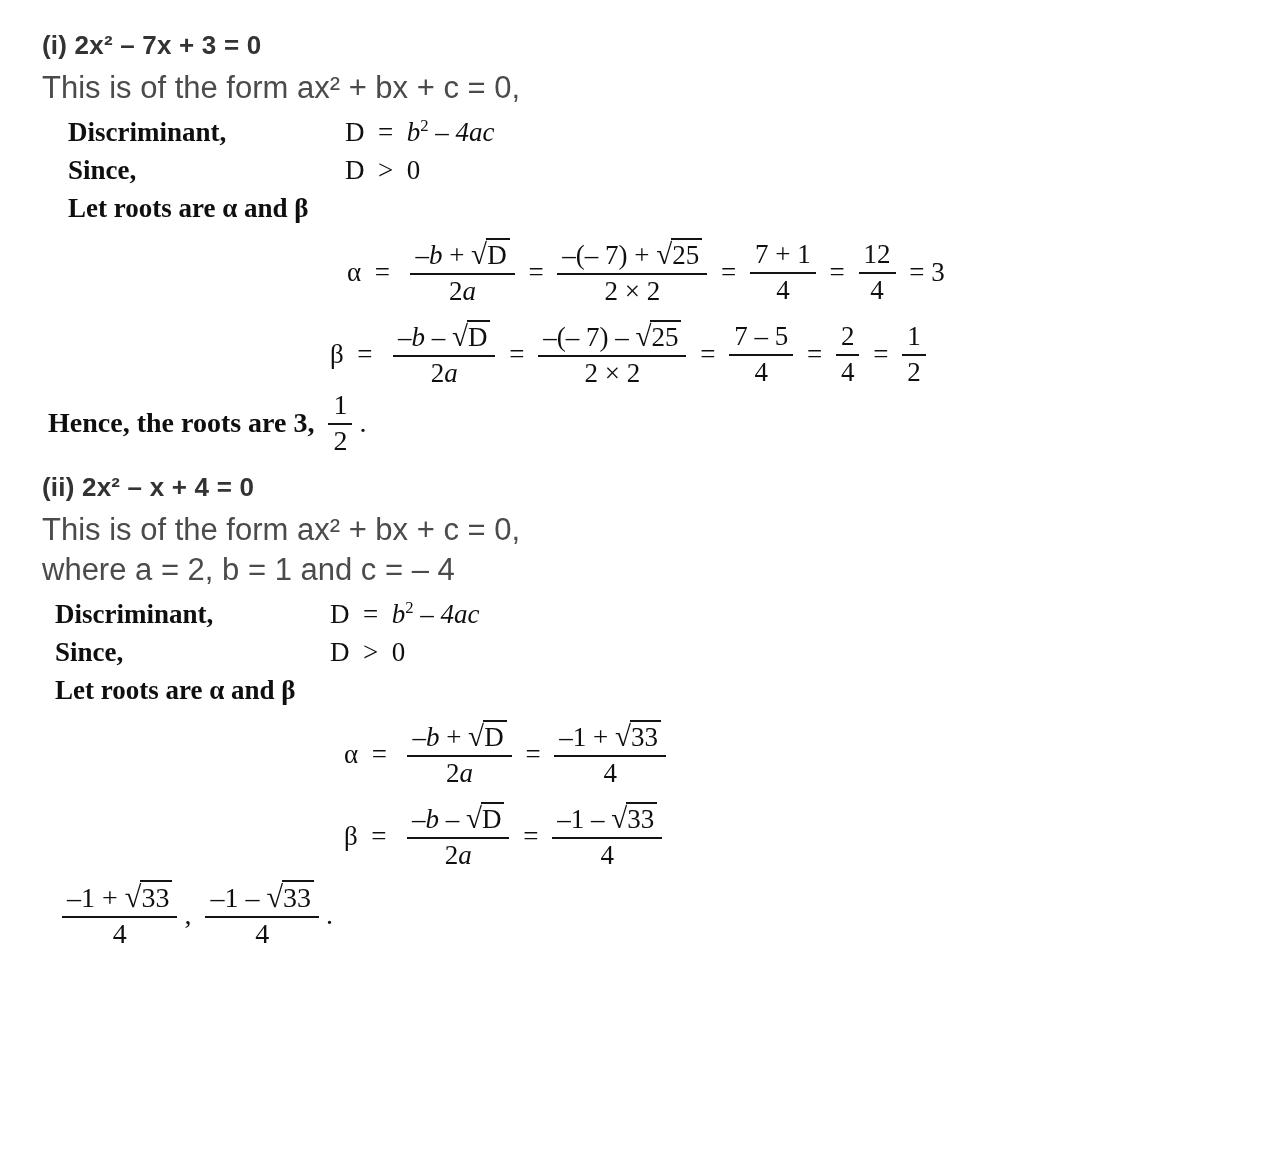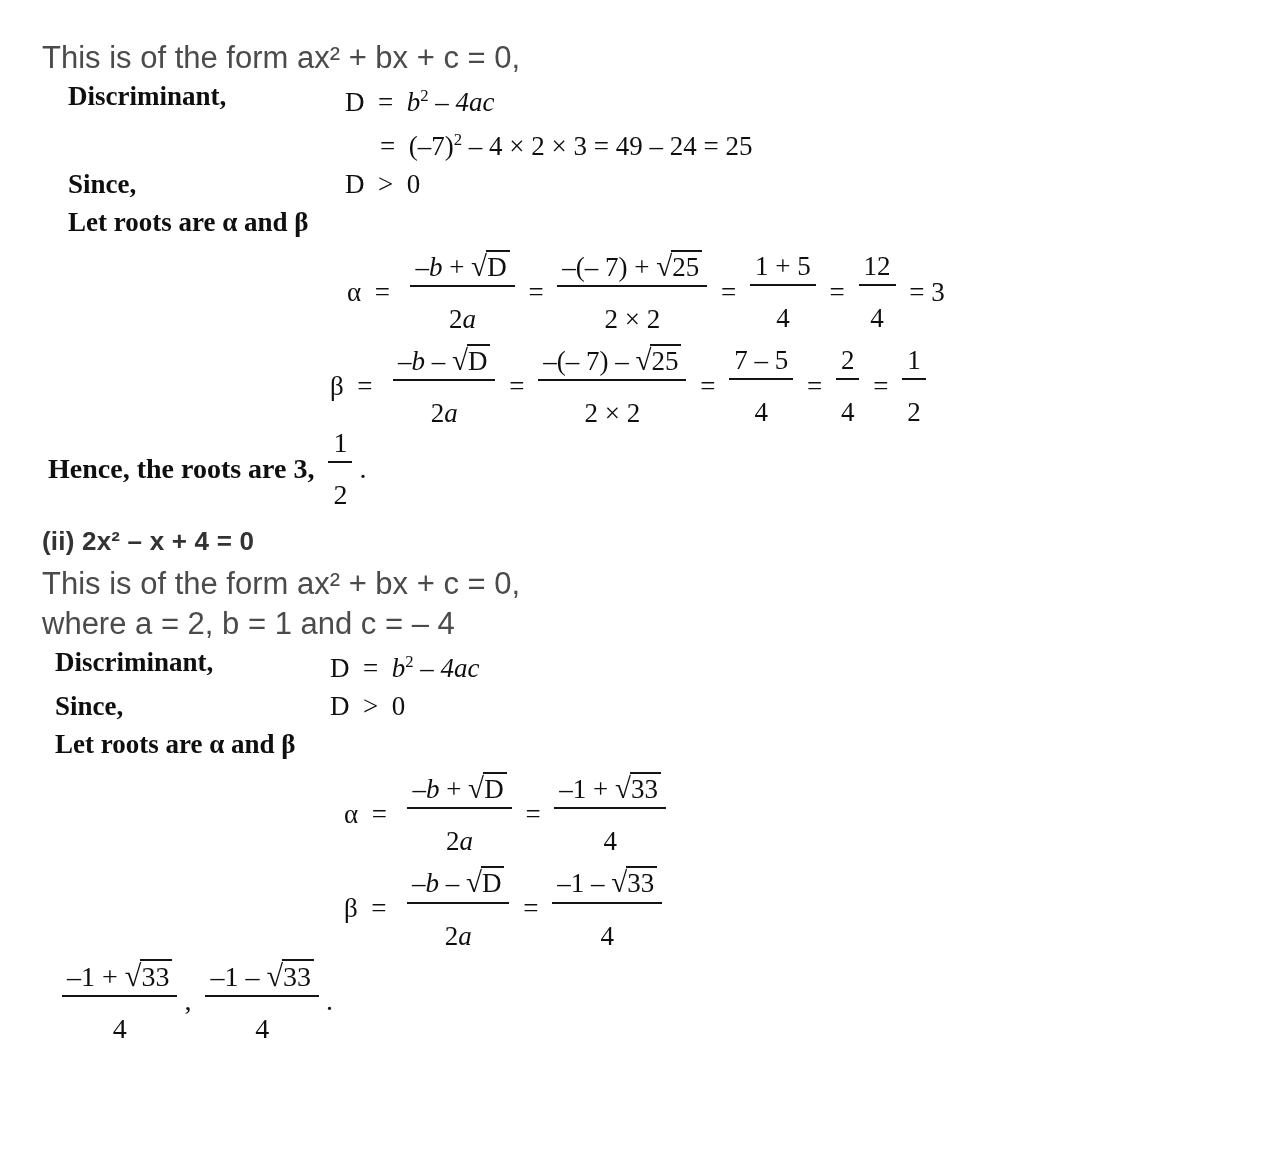--- a/index.html
+++ b/index.html
@@ -3,63 +3,60 @@
 <meta charset="utf-8">
 <style>
   *{margin:0;padding:0;box-sizing:border-box;}
   html,body{width:1275px;height:1150px;}
   body{background:#ffffff;overflow:hidden;font-family:"Liberation Serif",serif;color:#0f0f0f;}
   .page{padding:30px 40px 0 42px;}
   .sec-heading{font-family:"Liberation Sans",sans-serif;font-size:26px;line-height:30px;font-weight:700;color:#333333;letter-spacing:0.2px;}
   .sans-line{font-family:"Liberation Sans",sans-serif;font-size:31px;line-height:28px;color:#4b4b4b;margin-top:14px;}
   .sans-line.where{margin-top:12px;}
   .work{margin-top:6px;}
-  .work-row{display:flex;align-items:flex-start;font-size:27px;line-height:36px;}
+  .work-row{display:flex;align-items:flex-end;font-size:27px;line-height:36px;}
   .work-row + .work-row{margin-top:2px;}
   .work-label{font-weight:700;white-space:nowrap;}
   .p1 .work-label{flex:0 0 303px;padding-left:26px;}
   .p2 .work-label{flex:0 0 288px;padding-left:13px;}
   .work-eq{white-space:nowrap;}
   .work-eq.cont{margin-left:35px;}
   .it{font-style:italic;}
   sup{font-size:0.62em;}
   .eq-display{display:flex;align-items:center;font-size:27px;min-height:72px;white-space:nowrap;}
   .p1 .alpha{margin-left:305px;margin-top:10px;}
   .p1 .beta{margin-left:288px;margin-top:10px;}
   .p2 .alpha{margin-left:302px;margin-top:10px;}
   .p2 .beta{margin-left:302px;margin-top:10px;}
   .frac{display:inline-flex;flex-direction:column;align-items:center;margin:0 7px;text-align:center;}
   .frac .num{display:block;padding:0 5px 3px;border-bottom:2px solid #141414;line-height:30px;white-space:nowrap;}
-  .frac .den{display:block;padding-top:17px;line-height:30px;white-space:nowrap;}
+  .frac .den{display:block;padding-top:1px;line-height:30px;white-space:nowrap;}
   .sqrt{white-space:nowrap;}
   .sqrt .radical{font-size:1.08em;}
   .sqrt .radicand{display:inline-block;border-top:2px solid #141414;line-height:1.08;padding:1px 3px 0 1px;margin-left:-1px;}
   .hence{display:flex;align-items:center;font-size:28px;margin-top:0;}
   .p1 .hence{margin-left:6px;}
   .p2 .hence{margin-left:13px;margin-top:8px;}
   .hence-text{font-weight:700;white-space:pre;}
   .eq-inline{display:inline-flex;align-items:center;white-space:nowrap;}
   .sec2{margin-top:16px;}
 </style>
 </head>
 <body>
 
 <div class="page">
 
   <section class="p1">
+    <h2 class="sec-heading">(i) 2x² – 7x + 3 = 0</h2>
     <p class="sans-line">This is of the form ax² + bx + c = 0,</p>
 
     <div class="work">
       <div class="work-row">
         <span class="work-label">Discriminant,</span>
         <span class="work-eq"><span>D&nbsp;&nbsp;=&nbsp;&nbsp;</span><span class="it">b</span><sup>2</sup><span> – </span><span class="it">4ac</span></span>
-      </div>
-      <div class="work-row">
-        <span class="work-label"></span>
-        <span class="work-eq cont"><span>=&nbsp;&nbsp;(–7)</span><sup>2</sup><span> – 4 × 2 × 3 = 49 – 24 = 25</span></span>
       </div>
       <div class="work-row">
         <span class="work-label">Since,</span>
         <span class="work-eq"><span>D&nbsp;&nbsp;&gt;&nbsp;&nbsp;0</span></span>
       </div>
       <div class="work-row">
         <span class="work-label">Let roots are α and β</span>
       </div>
     </div>
 
@@ -69,21 +66,21 @@
           <span class="num"><span>–</span><span class="it">b</span><span> + </span><span class="sqrt"><span class="radical">√</span><span class="radicand"><span>D</span></span></span></span>
           <span class="den"><span>2</span><span class="it">a</span></span>
         </span>
         <span>&nbsp;=&nbsp;</span>
         <span class="frac">
           <span class="num"><span>–(– 7) + </span><span class="sqrt"><span class="radical">√</span><span class="radicand"><span>25</span></span></span></span>
           <span class="den"><span>2 × 2</span></span>
         </span>
         <span>&nbsp;=&nbsp;</span>
         <span class="frac">
-          <span class="num"><span>1 + 5</span></span>
+          <span class="num"><span>7 + 1</span></span>
           <span class="den"><span>4</span></span>
         </span>
         <span>&nbsp;=&nbsp;</span>
         <span class="frac">
           <span class="num"><span>12</span></span>
           <span class="den"><span>4</span></span>
         </span>
         <span>&nbsp;=&nbsp;3</span>
       </div>
     <div class="eq-display beta">

